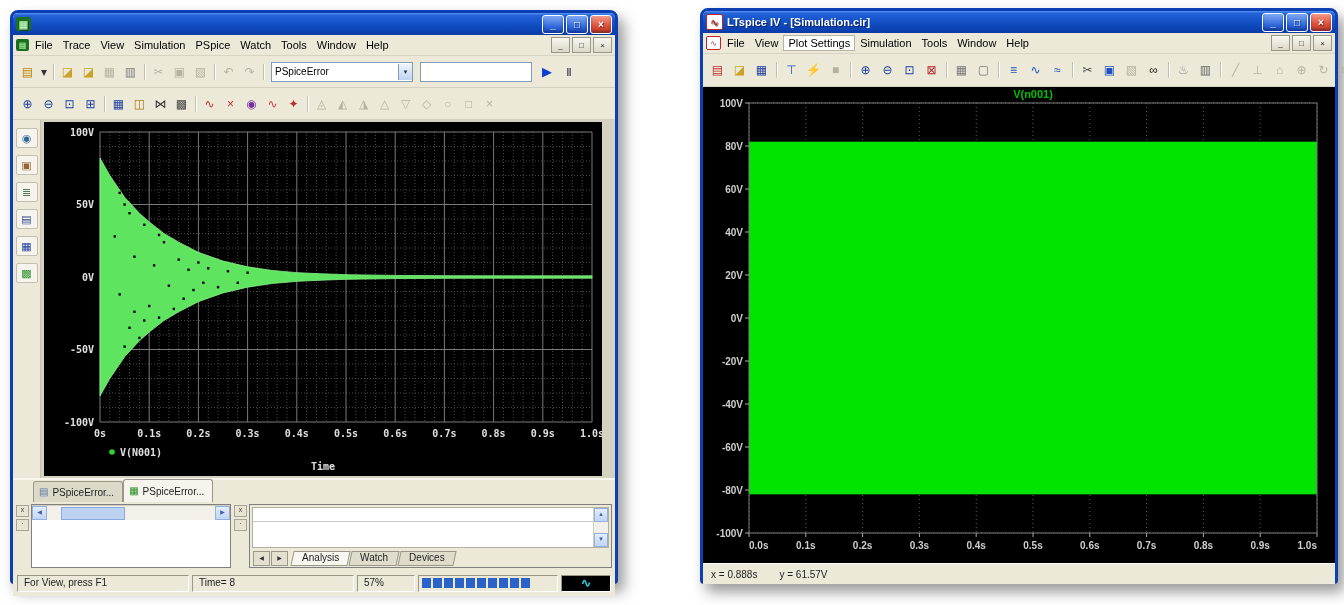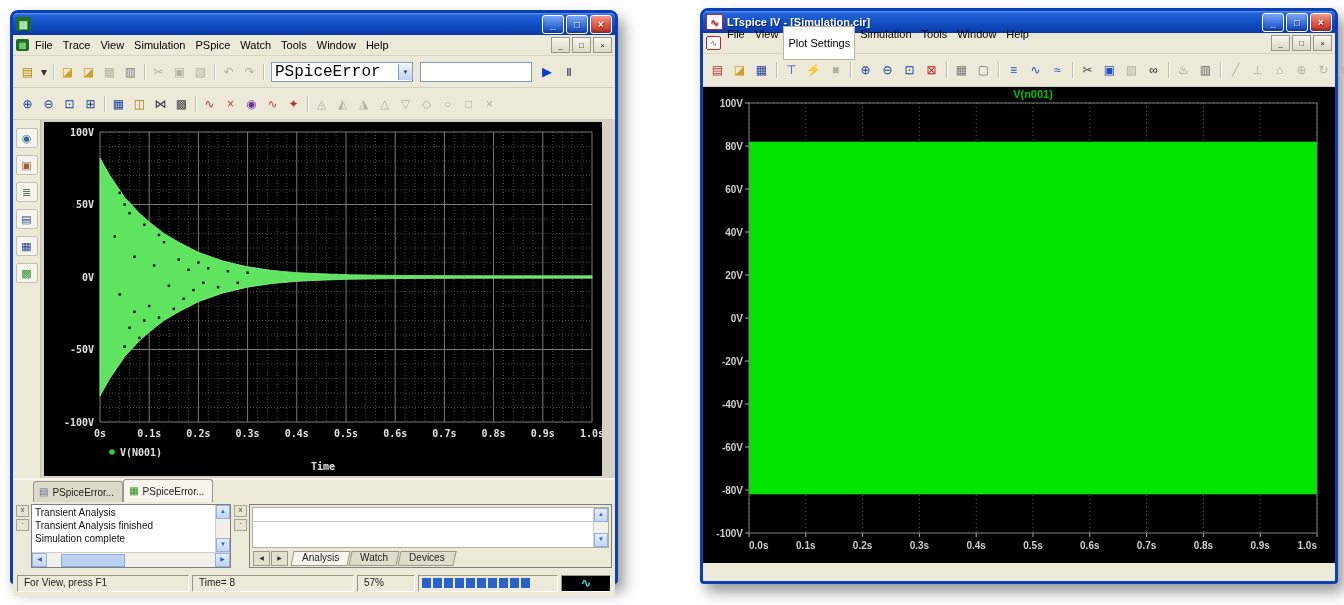--- a/index.html
+++ b/index.html
@@ -12,31 +12,31 @@
     background:linear-gradient(180deg,#5a96f2 0%,#2563da 10%,#1452c8 45%,#0b3fae 90%,#0a3aa0 100%)}
   .app-ico{width:15px;height:14px;border-radius:2px;display:flex;align-items:center;justify-content:center;font-size:10px;flex:0 0 auto}
   .title-text{white-space:nowrap;overflow:hidden;text-overflow:ellipsis}
   .capbtns{margin-left:auto;display:flex;gap:2px}
   .cbtn{width:20px;height:17px;border-radius:3px;border:1px solid #fff;display:flex;align-items:center;justify-content:center;color:#fff;font-size:10px;font-weight:bold;
     background:linear-gradient(180deg,#7fa9f5,#2a62d8 70%,#1c4fc0);box-shadow:inset 0 -2px 3px rgba(0,0,60,.35)}
   .cbtn.close{background:linear-gradient(180deg,#f49a8c,#dd4f38 60%,#c23a26)}
 
   .menubar{height:20px;display:flex;align-items:center;gap:1px;padding:0 3px;font-size:11px;background:#ece9d8;border-bottom:1px solid #d8d4c4;color:#000}
   .menu-item{padding:2px 5px;white-space:nowrap}
-  .menu-item.hl{background:#ffffff;border:1px solid #b8b4a4;padding:10px 4px}
+  .menu-item.hl{background:#ffffff;border:1px solid #b8b4a4;padding:1px 4px}
   .mdi-btns{margin-left:auto;display:flex;gap:2px;align-items:center}
   .mdibtn{width:17px;height:14px;border:1px solid #9a9689;background:linear-gradient(#f8f6ee,#dcd8c8);font-size:8px;display:flex;align-items:center;justify-content:center;color:#222}
 
   .toolbar{display:flex;align-items:center;padding:2px 4px;gap:1px;background:#ece9d8;border-bottom:1px solid #d4d0c0}
   .tb1{height:27px}.tb2{height:27px}
   .tbi{width:19px;height:17px;display:flex;align-items:center;justify-content:center;font-size:12px;line-height:1;flex:0 0 auto;border:1px solid transparent;border-radius:2px}
   .tbi.gray{color:#b6b2a2 !important}
   .tbsep{width:1px;height:16px;background:#c4c0b0;margin:0 3px;box-shadow:1px 0 0 #ffffff;flex:0 0 auto}
   .combo{display:flex;align-items:center;border:1px solid #7f9db9;background:#fff;height:18px;font-size:11px;margin:0 3px}
-  .combo input{border:0;outline:0;width:100%;font-size:16px;font-family:Liberation Mono, monospace;padding:0 3px;background:transparent}
+  .combo input{border:0;outline:0;width:100%;font-size:10px;font-family:Liberation Sans, sans-serif;padding:0 3px;background:transparent}
   .combo .drop{width:15px;height:16px;background:linear-gradient(#eef4fd,#bfd3ef);border-left:1px solid #7f9db9;font-size:7px;display:flex;align-items:center;justify-content:center;color:#234}
   .runbtn{color:#0c3fd0;font-size:13px;width:22px;text-align:center}
   .pausebtn{color:#445;font-weight:bold;font-size:11px;width:20px;text-align:center}
 
   #pspice-work{display:flex;height:358px;background:#d6d2c2}
   .side-toolbar{width:27px;background:#ece9d8;border-right:1px solid #c4c0b0;display:flex;flex-direction:column;align-items:center;padding-top:8px;gap:7px}
   .side-toolbar .tbi{width:20px;height:18px;border:1px solid #c4c0b0;background:#f6f4ec;font-size:11px}
   .plot-wrap{flex:1;padding:2px 0 2px 3px}
   .plot-black{background:#000;width:558px;height:354px}
 
@@ -319,31 +319,20 @@
         <span>PSpiceError...</span>
       </span>
     </div>
 
   <div id="pspice-output">
     <div class="dock-gutter">
       <span class="gbtn">x</span>
       <span class="gbtn">·</span>
     </div>
     <div class="out-list">
-      <div class="out-body">
-        <div class="out-lines" id="out-lines">
-            <div class="out-line">Transient Analysis</div>
-            <div class="out-line">Transient Analysis finished</div>
-            <div class="out-line">Simulation complete</div>
-          </div>
-        <div class="vscroll">
-          <span class="sarrow">▲</span>
-          <span class="sarrow">▼</span>
-        </div>
-      </div>
       <div class="hscroll">
         <span class="sarrow" style="width:13px;height:12px">◀</span>
         <span class="hthumb"></span>
         <span class="sarrow" style="width:13px;height:12px;margin-left:auto">▶</span>
       </div>
     </div>
     <div class="dock-gutter">
       <span class="gbtn">x</span>
       <span class="gbtn">·</span>
     </div>
@@ -523,13 +512,17 @@
         <line x1="500.40000000000003" y1="446" x2="500.40000000000003" y2="450" stroke="#aaaaaa" stroke-width="1"></line>
         <text x="500.40000000000003" y="462" fill="#cfcfcf" text-anchor="middle" font-family="&quot;Liberation Sans&quot;, sans-serif" font-size="10" font-weight="bold">0.8s</text>
         <line x1="557.2" y1="446" x2="557.2" y2="450" stroke="#aaaaaa" stroke-width="1"></line>
         <text x="557.2" y="462" fill="#cfcfcf" text-anchor="middle" font-family="&quot;Liberation Sans&quot;, sans-serif" font-size="10" font-weight="bold">0.9s</text>
         <line x1="614" y1="446" x2="614" y2="450" stroke="#aaaaaa" stroke-width="1"></line>
         <text x="614" y="462" fill="#cfcfcf" text-anchor="end" font-family="&quot;Liberation Sans&quot;, sans-serif" font-size="10" font-weight="bold">1.0s</text>
         <text x="330" y="11" fill="#00c000" text-anchor="middle" font-family="&quot;Liberation Sans&quot;, sans-serif" font-size="11" font-weight="bold">V(n001)</text>
       </svg>
   </div>
 
+  <div class="lt-status">
+    <span>x = 0.888s</span>
+    <span>y = 61.57V</span>
+  </div>
 </div>
 
 </body></html>

